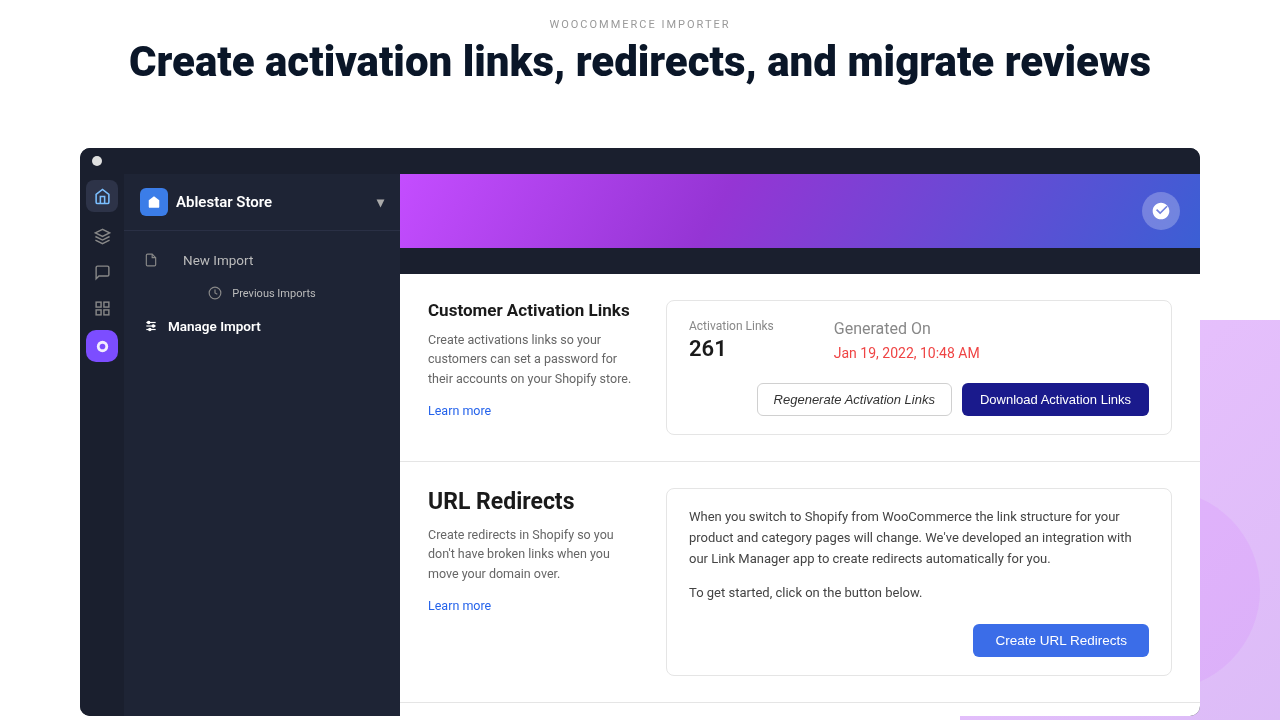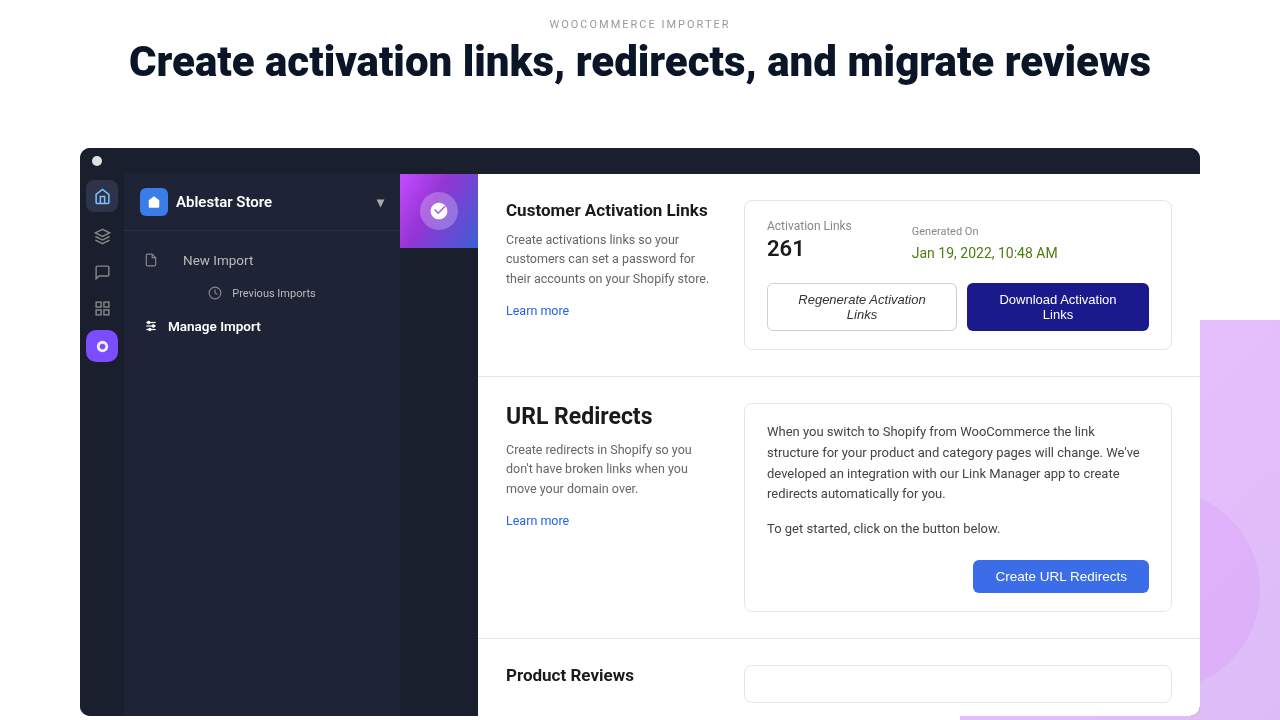--- a/index.html
+++ b/index.html
@@ -110,21 +110,21 @@
               <circle cx="8" cy="6" r="2" fill="#fff"></circle>
                 <circle cx="16" cy="12" r="2" fill="#fff"></circle>
                 <circle cx="10" cy="18" r="2" fill="#fff"></circle>
             </svg>
             <span>Manage Import</span>
           </div>
 
         </div>
       </div>
 
-      <div style="flex:1; display:flex; flex-direction:row; overflow:hidden;">
+      <div style="flex:1; display:flex; flex-direction:column; overflow:hidden;gap:26px;">
 
         <div style="height:74px; background: linear-gradient(120deg, #c44dff 0%, #9535d4 40%, #3b5fd4 100%); display:flex; align-items:center; justify-content:flex-end; padding:0 20px; flex-shrink:0;">
           <button style="width:38px; height:38px; border-radius:50%; background:rgba(255,255,255,0.25); border:none; cursor:pointer; display:flex; align-items:center; justify-content:center; color:white; font-size:18px;">
             <svg width="20" height="20" viewBox="0 0 24 24" fill="white">
               <path d="M12 2C6.48 2 2 6.48 2 12s4.48 10 10 10 10-4.48 10-10S17.52 2 12 2zm-1 14l-5-5 1.41-1.41L11 13.17l7.59-7.59L20 7l-9 9z"></path>
             </svg>
           </button>
         </div>
 
         <div style="flex:1; overflow-y:auto; background:#f5f5f5;">
@@ -137,22 +137,22 @@
               <a style="font-size:12.5px; color:#2563eb; text-decoration:none; cursor:pointer;">Learn more</a>
             </div>
 
             <div style="flex:1; border:1px solid #e5e5e5; border-radius:8px; padding:18px 22px;">
               <div style="display:flex; gap:60px; margin-bottom:22px;align-items:flex-end;">
                 <div>
                   <div style="font-size:12px; color:#888; margin-bottom:3px;">Activation Links</div>
                   <div style="font-size:22px; font-weight:600; color:#1a1a1a;">261</div>
                 </div>
                 <div>
-                  <div style="font-size:11px; color:#888; margin-bottom:3px;">Generated On</div>
-                  <div style="font-size:14px; color:#4d7c0f; font-weight:400; padding-top:4px;">Jan 19, 2022, 10:48 AM</div>
+                  <div style="font-size:16px; color:#888; margin-bottom:3px;">Generated On</div>
+                  <div style="font-size:14px; color:#ef4444; font-weight:400; padding-top:4px;">Jan 19, 2022, 10:48 AM</div>
                 </div>
               </div>
               <div style="display:flex; justify-content:flex-end; gap:10px;">
                 <button style="padding:8px 16px; border:1px solid #d0d0d0; background:#fff; border-radius:6px; font-size:13px; color:#333; cursor:pointer;font-style:italic;">Regenerate Activation Links</button>
                 <button style="padding:8px 18px; background:#1a1a8c; border:none; border-radius:6px; font-size:13px; color:#fff; cursor:pointer; font-weight:500;">Download Activation Links</button>
               </div>
             </div>
           </div>
 
           <div style="background:#fff; border-bottom:1px solid #e5e5e5; display:flex; padding:26px 28px; gap:28px;">

